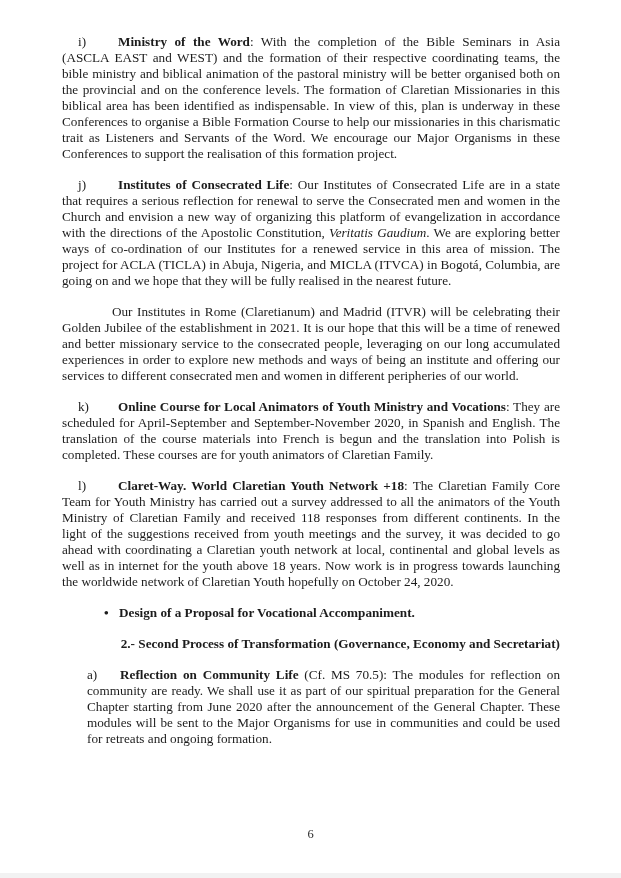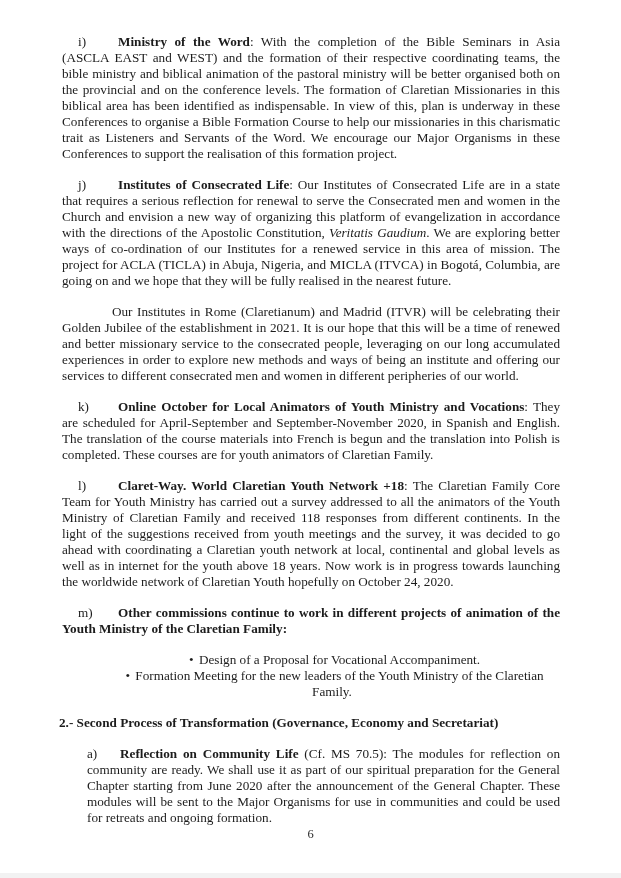--- a/index.html
+++ b/index.html
@@ -41,33 +41,34 @@
   .para-a {
     margin-left: 25px;
   }
   .para-a .marker {
     width: 33px;
   }
   .bullets {
     list-style: none;
     margin: 12px 0 15px 0;
     padding: 0 0 0 42px;
-    text-align: center;
+    text-align: left;
+    font-weight: bold;
   }
   .bullets li {
     margin: 0;
   }
   .bullet-dot {
     display: inline-block;
     width: 15px;
   }
   .section-heading {
     font-weight: bold;
     margin: 0 0 15px -3px;
-    text-align: left;
+    text-align: right;
   }
   .para-m-heading { font-weight: bold; }
   .page-number {
     position: absolute;
     left: 0;
     right: 0;
     top: 826px;
     text-align: center;
     font-size: 12.5px;
     color: #2a2a2a;
@@ -92,37 +93,31 @@
 
   <p class="para hang">
     <span class="marker">j)</span><span class="bold">Institutes of Consecrated Life</span><span>: Our Institutes of Consecrated Life are in a state that requires a serious reflection for renewal to serve the Consecrated men and women in the Church and envision a new way of organizing this platform of evangelization in accordance with the directions of the Apostolic Constitution, </span><span class="italic">Veritatis Gaudium</span><span>. We are exploring better ways of co-ordination of our Institutes for a renewed service in this area of mission. The project for ACLA (TICLA) in Abuja, Nigeria, and MICLA (ITVCA) in Bogotá, Columbia, are going on and we hope that they will be fully realised in the nearest future.</span>
   </p>
 
   <p class="para cont-indent">
     <span>Our Institutes in Rome (Claretianum) and Madrid (ITVR) will be celebrating their Golden Jubilee of the establishment in 2021. It is our hope that this will be a time of renewed and better missionary service to the consecrated people, leveraging on our long accumulated experiences in order to explore new methods and ways of being an institute and offering our services to different consecrated men and women in different peripheries of our world.</span>
   </p>
 
   <p class="para hang">
-    <span class="marker">k)</span><span class="bold">Online October for Local Animators of Youth Ministry and Vocations</span><span>: They are scheduled for April-September and September-November 2020, in Spanish and English. The translation of the course materials into French is begun and the translation into Polish is completed. These courses are for youth animators of Claretian Family.</span>
+    <span class="marker">k)</span><span class="bold">Online Course for Local Animators of Youth Ministry and Vocations</span><span>: They are scheduled for April-September and September-November 2020, in Spanish and English. The translation of the course materials into French is begun and the translation into Polish is completed. These courses are for youth animators of Claretian Family.</span>
   </p>
 
   <p class="para hang">
     <span class="marker">l)</span><span class="bold">Claret-Way. World Claretian Youth Network +18</span><span>: The Claretian Family Core Team for Youth Ministry has carried out a survey addressed to all the animators of the Youth Ministry of Claretian Family and received 118 responses from different continents. In the light of the suggestions received from youth meetings and the survey, it was decided to go ahead with coordinating a Claretian youth network at local, continental and global levels as well as in internet for the youth above 18 years. Now work is in progress towards launching the worldwide network of Claretian Youth hopefully on October 24, 2020.</span>
   </p>
 
-  <p class="para hang">
-    <span class="marker">m)</span><span class="para-m-heading">Other commissions continue to work in different projects of animation of the Youth Ministry of the Claretian Family</span><span class="para-m-heading">:</span>
-  </p>
 
   <ul class="bullets">
     <li>
       <span class="bullet-dot">•</span><span>Design of a Proposal for Vocational Accompaniment.</span>
-    </li>
-    <li>
-      <span class="bullet-dot">•</span><span>Formation Meeting for the new leaders of the Youth Ministry of the Claretian Family.</span>
     </li>
   </ul>
 
   <p class="section-heading">2.- Second Process of Transformation (Governance, Economy and Secretariat)</p>
 
   <p class="para para-a">
     <span class="marker">a)</span><span class="bold">Reflection on Community Life</span><span> (Cf. MS 70.5): The modules for reflection on community are ready. We shall use it as part of our spiritual preparation for the General Chapter starting from June 2020 after the announcement of the General Chapter. These modules will be sent to the Major Organisms for use in communities and could be used for retreats and ongoing formation.</span>
   </p>
 
   <div class="page-number">6</div>

